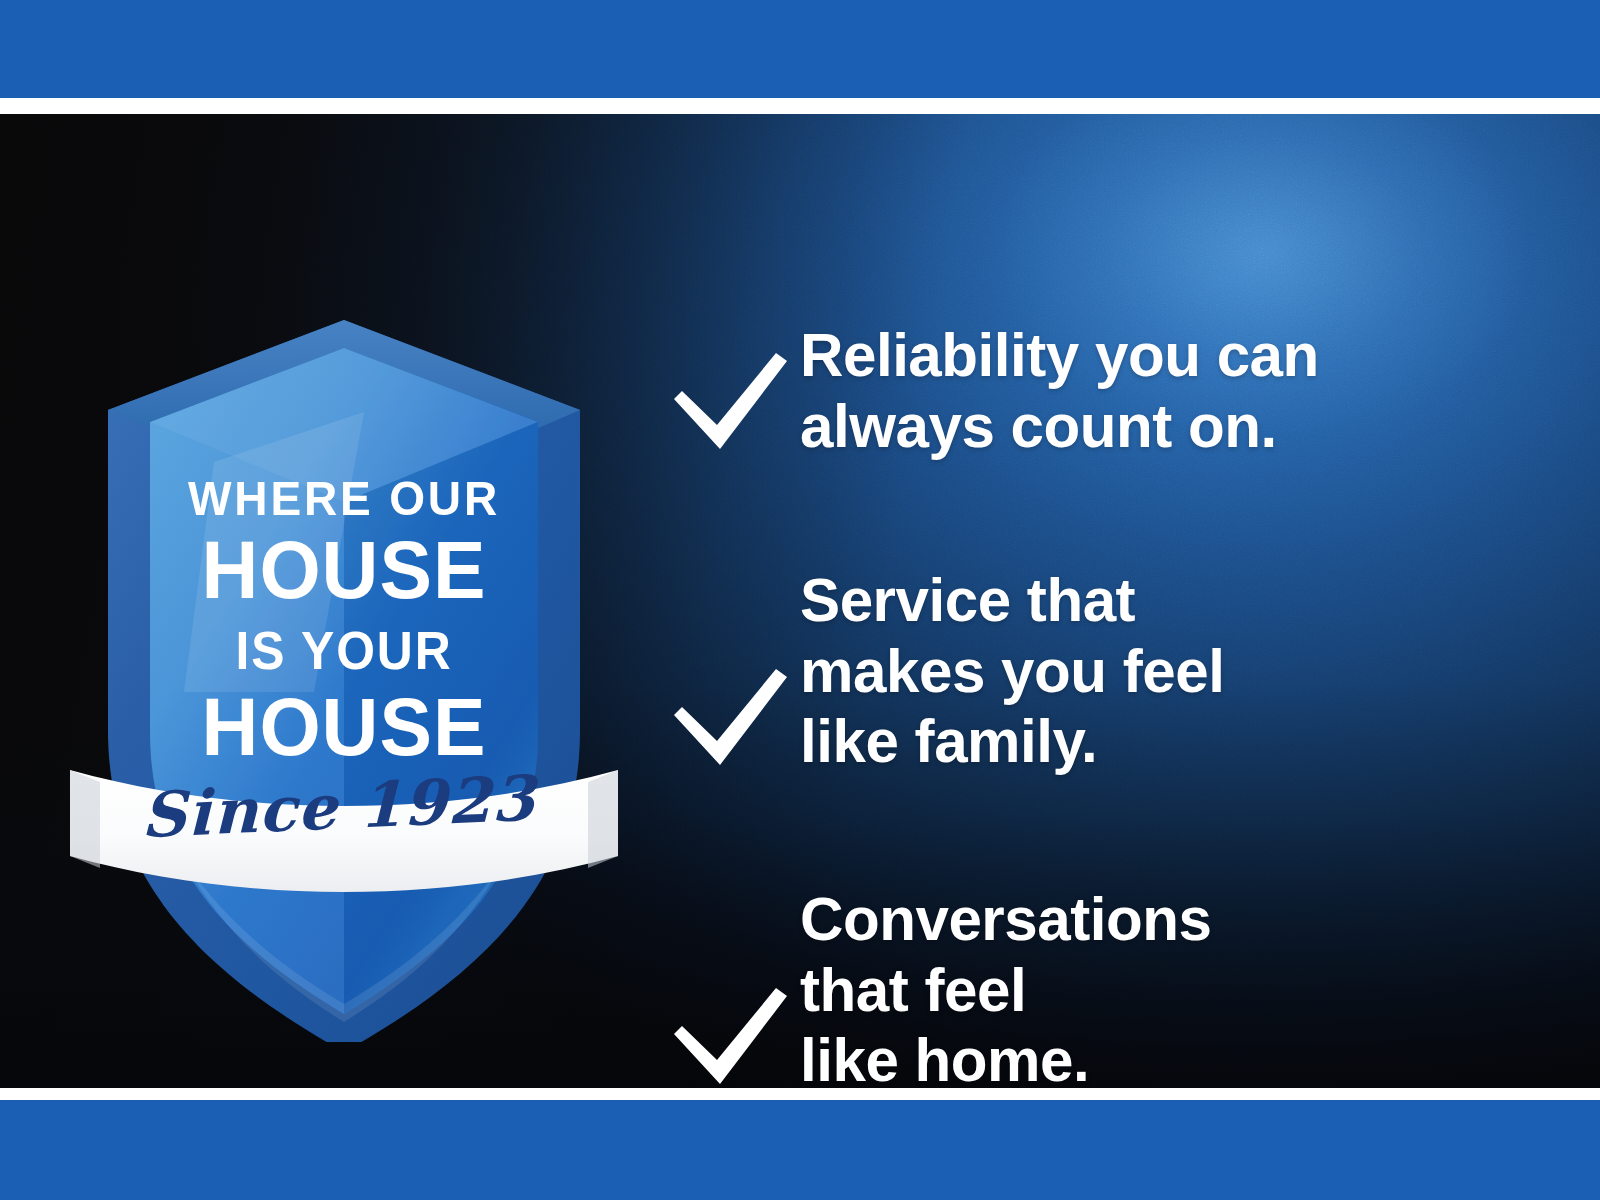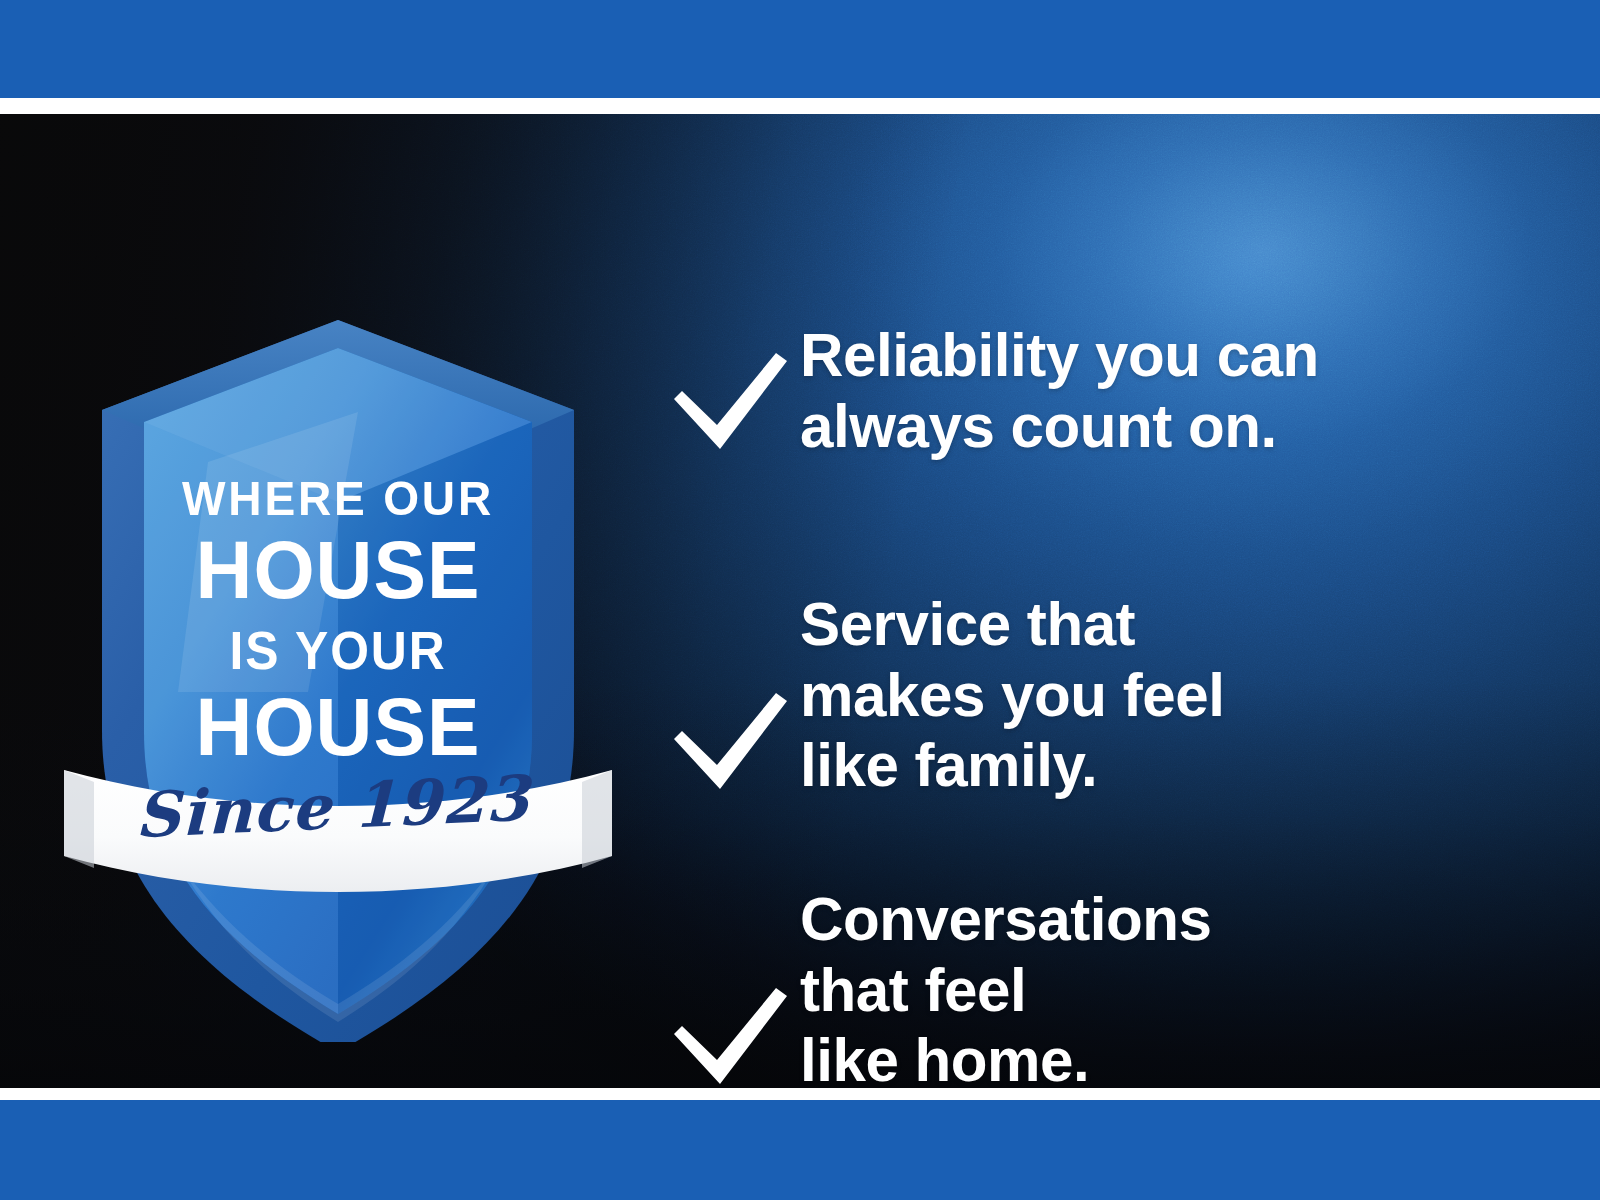--- a/index.html
+++ b/index.html
@@ -84,21 +84,21 @@
   }
   
   #bg-noise {
     opacity: 0.40;
     mix-blend-mode: overlay;
   }
 
   
   #logo {
     position: absolute;
-    left: 58px;
+    left: 64px;
     top: 148px;
     width: 560px;
     height: 780px;
   }
   #logo svg { display: block; width: 100%; height: 100%; }
 
   .logo-text-block {
     position: absolute;
     left: 0;
     top: 0;
@@ -164,21 +164,21 @@
     width: 880px;
   }
   .bullet-row {
     position: absolute;
     left: 0;
     display: flex;
     align-items: flex-end;
     width: 880px;
   }
   #bullet-0 { top: 56px; }
-  #bullet-1 { top: 325px; }
+  #bullet-1 { top: 301px; }
   #bullet-2 { top: 620px; }
 
   .check-icon {
     flex: 0 0 auto;
     width: 140px;
     height: 120px;
     margin-top: 6px;
   }
   .check-icon svg { display: block; width: 100%; height: 100%; }
 

